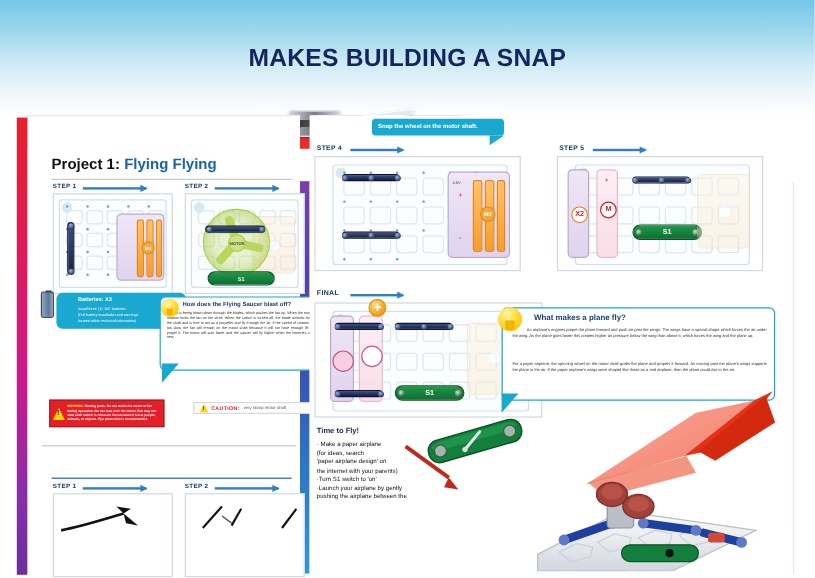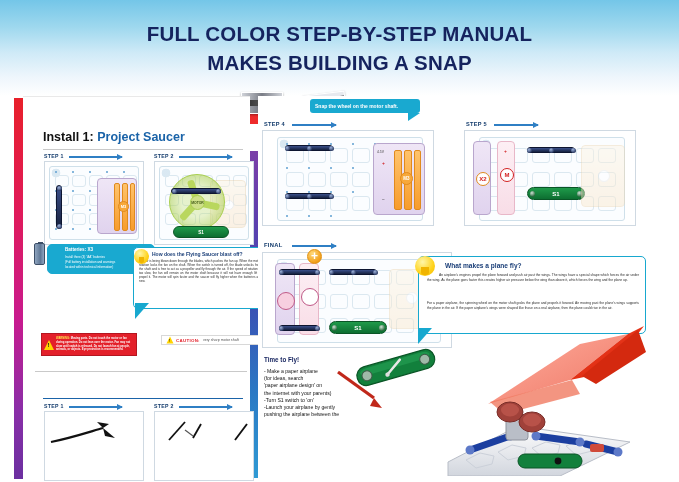--- a/index.html
+++ b/index.html
@@ -197,21 +197,20 @@
   .tiny2 { font-size:3.35px; line-height:1.36; }
 
   .dim { opacity:.45; }
 </style>
 </head>
 <body>
 
 <div id="stage">
 
   <div class="header">
-    <div class="header-line">FULL COLOR STEP-BY-STEP MANUAL</div>
     <div class="header-line l2">MAKES BUILDING A SNAP</div>
   </div>
 
   <div class="spread">
 
     <div class="spine-left"></div>
     <div class="spine-mid"></div>
     <div class="spine-right"></div>
 
     <div class="redband"></div>
@@ -229,22 +228,22 @@
       <div class="strip" style="top:33%; background:linear-gradient(90deg,#2a2a2a,#555,#2a2a2a);"></div>
       <div class="strip" style="top:66%; background:linear-gradient(90deg,#b5b8bf,#6d7078,#b5b8bf);"></div>
     </div>
     <div class="photo-chip" style="left:290px; top:-3px; width:42px; height:25px; transform:rotate(-7deg); background:#e7e9ee;">
       <div class="strip" style="top:18%; height:52%; background:linear-gradient(120deg,#1d1d1d,#3c3c3c 60%,#111);"></div>
     </div>
 
     <div class="page-left">
 
       <div class="proj-title" style="left:20px; top:33px; font-size:12.5px;">
-        <span class="pt-num">Install 1:</span>
-        <span class="pt-name">Project Saucer</span>
+        <span class="pt-num">Project 1:</span>
+        <span class="pt-name">Flying Flying</span>
       </div>
       <div class="hr-thin" style="left:20px; top:52px; width:200px;"></div>
 
       <div class="step-label" style="left:21px; top:56px;">STEP 1</div>
       <div class="step-arrow" style="left:46px; top:59px; width:53px;"></div>
       <div class="circuit-box" style="left:21px; top:64px; width:100px; height:84px;">
         <div class="grid-board" style="left:4px; top:4px; right:4px; bottom:4px;">
           <div class="hexrow" style="left:5px; top:8px;">
             <div class="hex"></div>
               <div class="hex"></div>

